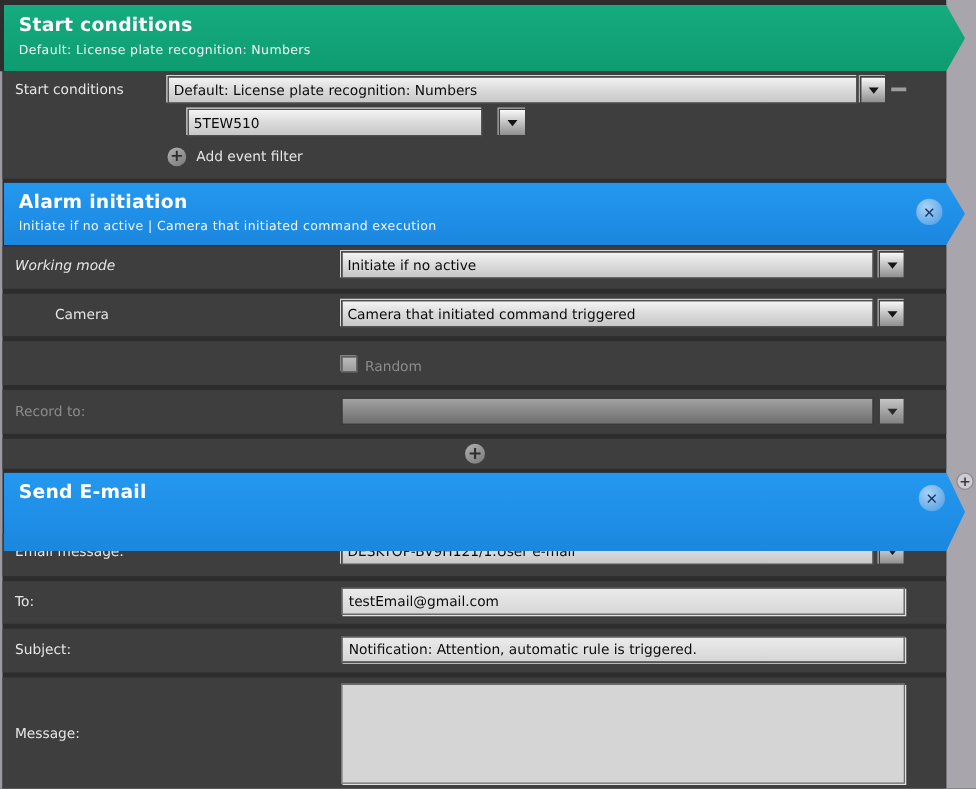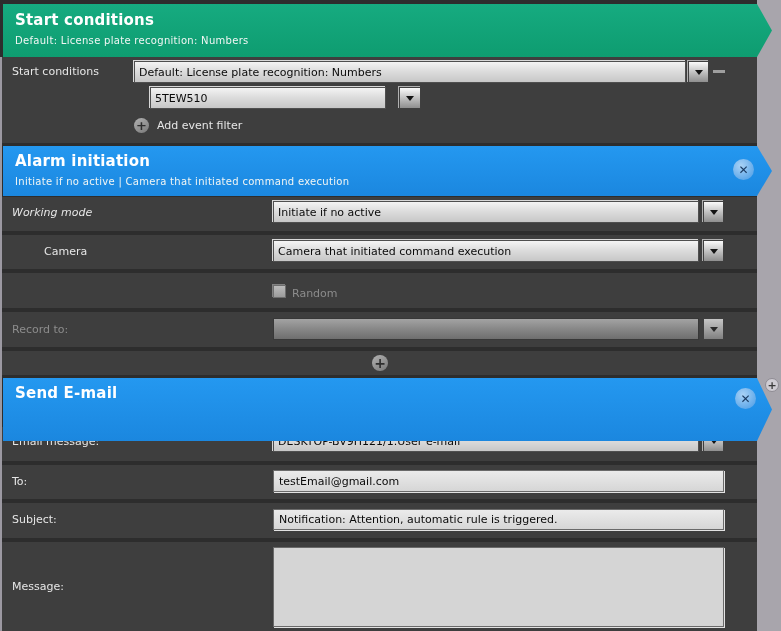--- a/index.html
+++ b/index.html
@@ -115,21 +115,21 @@
 
   <div class="row" style="top:197px;height:34px;"></div>
   <div class="lbl" style="left:12px;top:206px;font-style:italic;">Working mode</div>
   <div class="cb-field" style="left:273px;top:201px;width:426px;">Initiate if no active</div>
   <div class="cb-btn" style="left:703px;top:201px;">
       <span class="tri"></span>
     </div>
 
   <div class="row" style="top:235px;height:34px;"></div>
   <div class="lbl" style="left:12px;top:245px;margin-left:32px;">Camera</div>
-  <div class="cb-field" style="left:273px;top:240px;width:426px;">Camera that initiated command execution</div>
+  <div class="cb-field" style="left:273px;top:240px;width:426px;">Camera that initiated command triggered</div>
   <div class="cb-btn" style="left:703px;top:240px;">
       <span class="tri"></span>
     </div>
 
   <div class="row" style="top:273px;height:35px;"></div>
   <div class="checkbox" style="left:273px;top:285px;"></div>
   <div class="lbl dim" style="left:292px;top:287px;">Random</div>
 
   <div class="row" style="top:312px;height:35px;"></div>
   <div class="lbl dim" style="left:12px;top:323px;text-align:right;">Record to:</div>

